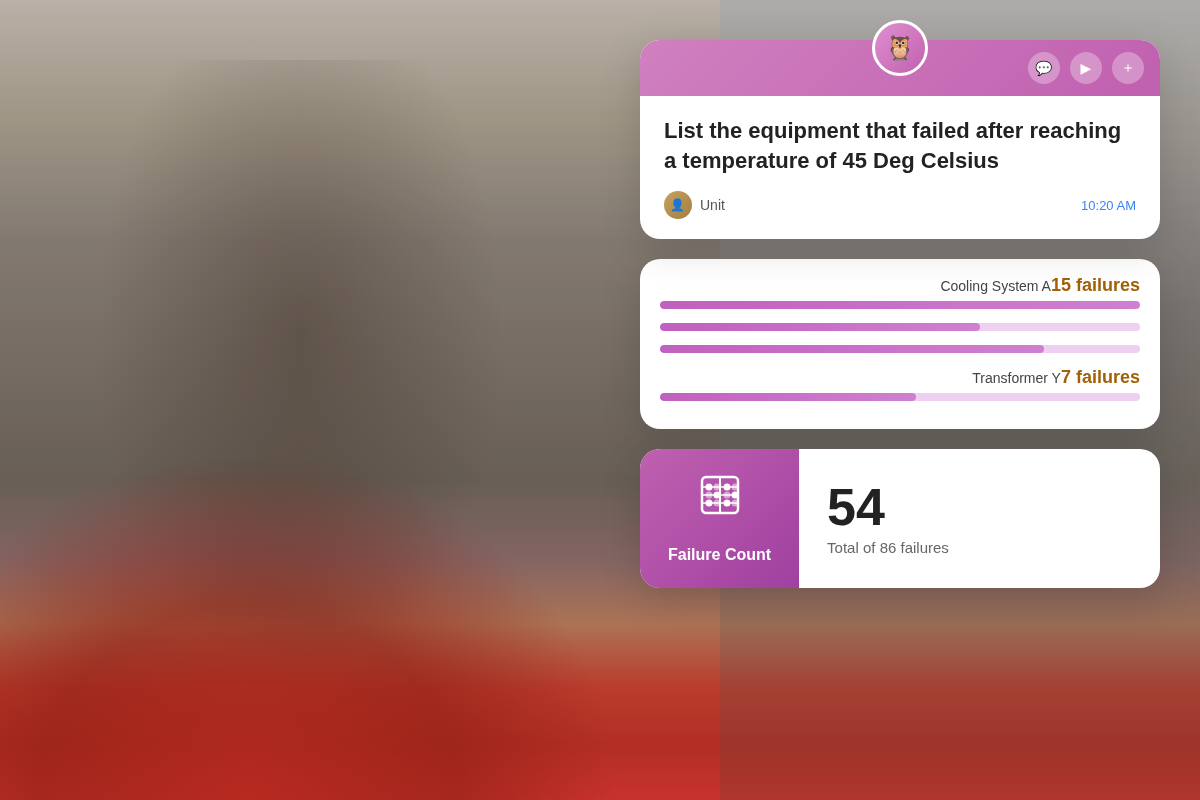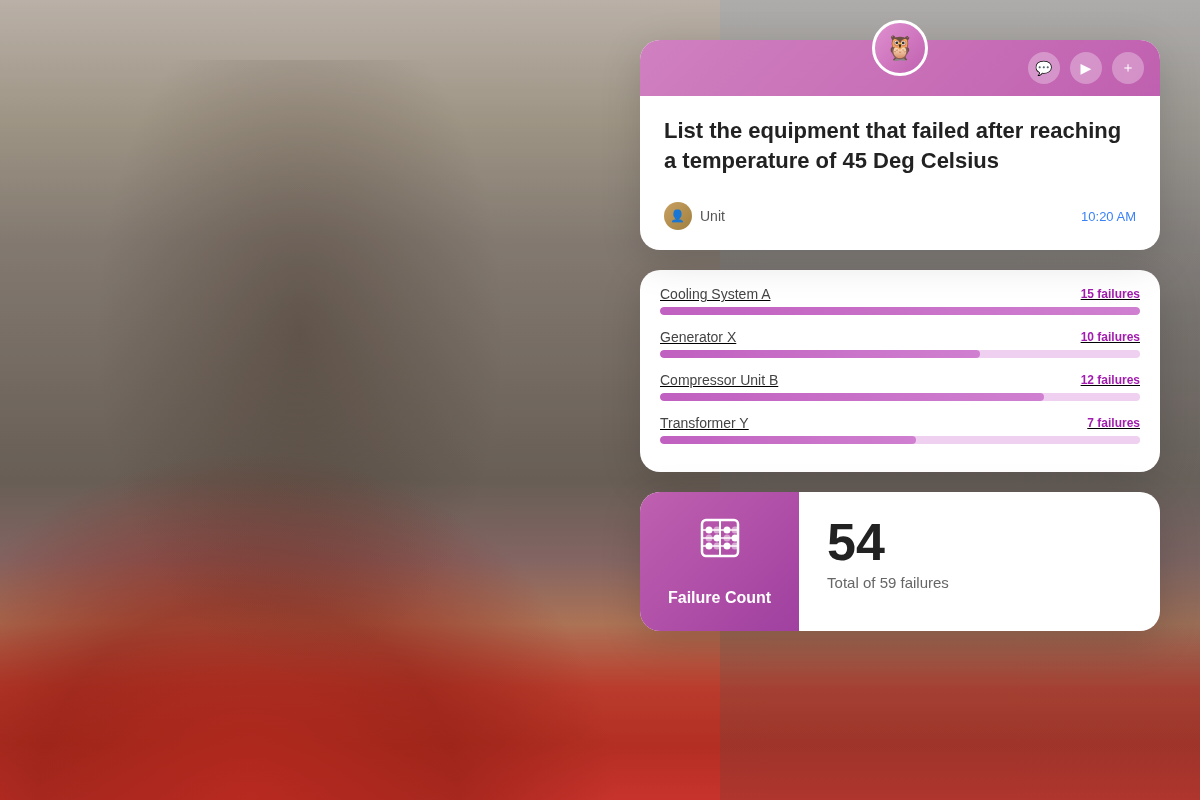--- a/index.html
+++ b/index.html
@@ -97,21 +97,21 @@
 
     .chat-card-body {
       padding: 20px 24px 20px;
     }
 
     .chat-question {
       font-size: 22px;
       font-weight: 600;
       color: #222;
       line-height: 1.35;
-      margin-bottom: 27px;
+      margin-bottom: 16px;
     }
 
     .chat-meta {
       display: flex;
       align-items: center;
       justify-content: space-between;
     }
 
     .chat-user {
       display: flex;
@@ -149,36 +149,35 @@
     .failure-item {
       margin-bottom: 14px;
     }
 
     .failure-item:last-child {
       margin-bottom: 12px;
     }
 
     .failure-row {
       display: flex;
-      justify-content: space-between;
+      justify-content: flex-end;
       align-items: center;
       margin-bottom: 5px;
-      text-decoration: underline;
     }
 
     .failure-name {
       font-size: 14px;
       color: #444;
       font-weight: 400;
     }
 
     .failure-count {
-      font-size: 12px;
+      font-size: 18px;
       font-weight: 700;
-      color: #a21caf;
+      color: #a16207;
     }
 
     .failure-bar-bg {
       height: 8px;
       border-radius: 4px;
       background: #f0d0f0;
       overflow: hidden;
     }
 
     .failure-bar-fill {
@@ -218,20 +217,21 @@
       font-size: 16px;
       font-weight: 700;
       color: white;
       text-align: center;
     }
 
     .summary-right {
       padding: 24px 28px;
       display: flex;
       flex-direction: column;
+      justify-content: center;
     }
 
     .summary-number {
       font-size: 52px;
       font-weight: 800;
       color: #222;
       line-height: 1;
       margin-bottom: 6px;
     }
 
@@ -290,33 +290,25 @@
   <div class="failure-item">
       <div class="failure-row">
         <span class="failure-name">Cooling System A</span>
         <span class="failure-count">15 failures</span>
       </div>
       <div class="failure-bar-bg">
         <div class="failure-bar-fill" style="width:100%"></div>
       </div>
     </div>
       <div class="failure-item">
-      <div class="failure-row">
-        <span class="failure-name">Generator X</span>
-        <span class="failure-count">10 failures</span>
-      </div>
       <div class="failure-bar-bg">
         <div class="failure-bar-fill" style="width:66.66666666666666%"></div>
       </div>
     </div>
       <div class="failure-item">
-      <div class="failure-row">
-        <span class="failure-name">Compressor Unit B</span>
-        <span class="failure-count">12 failures</span>
-      </div>
       <div class="failure-bar-bg">
         <div class="failure-bar-fill" style="width:80%"></div>
       </div>
     </div>
       <div class="failure-item">
       <div class="failure-row">
         <span class="failure-name">Transformer Y</span>
         <span class="failure-count">7 failures</span>
       </div>
       <div class="failure-bar-bg">
@@ -353,17 +345,17 @@
           <circle cx="11" cy="30" r="3.5" fill="white"></circle>
           <circle cx="19" cy="30" r="3.5" fill="rgba(255,255,255,0.5)"></circle>
           <circle cx="29" cy="30" r="3.5" fill="white"></circle>
           <circle cx="37" cy="30" r="3.5" fill="rgba(255,255,255,0.5)"></circle>
         </svg>
       </div>
       <div class="summary-label">Failure Count</div>
     </div>
     <div class="summary-right">
       <div class="summary-number">54</div>
-      <div class="summary-description">Total of 59 failures</div>
+      <div class="summary-description">Total of 86 failures</div>
     </div>
   </div>
 
 </div>
 
 </body></html>

